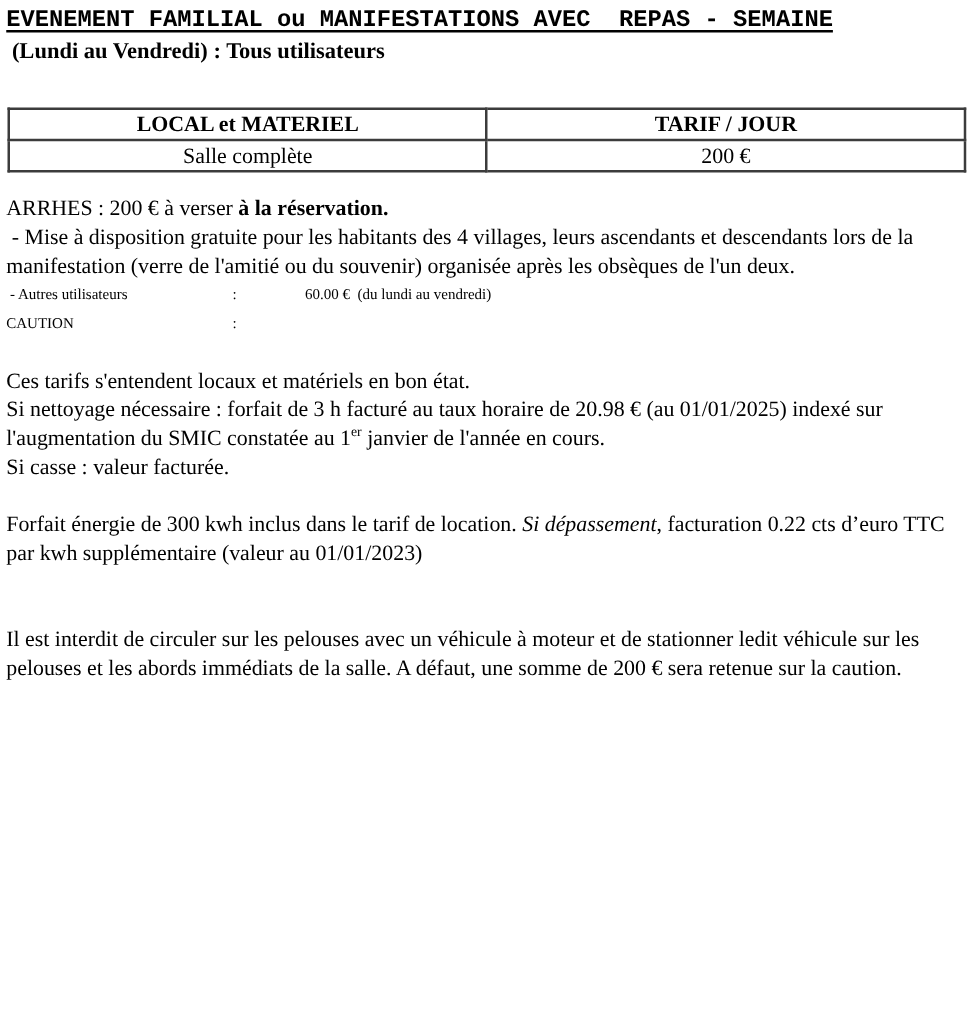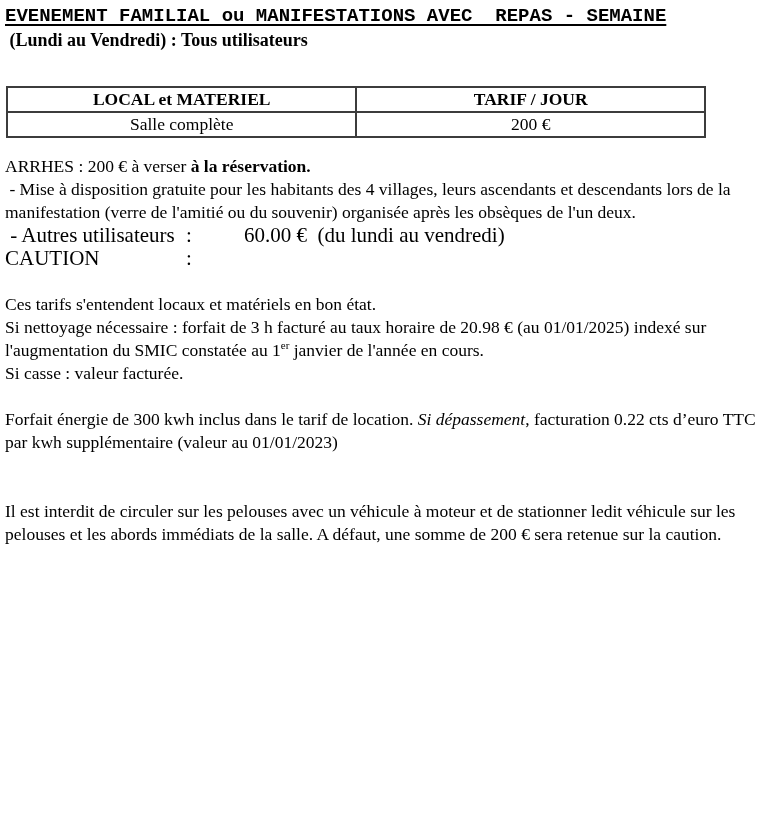--- a/index.html
+++ b/index.html
@@ -18,21 +18,21 @@
     text-decoration: underline;
     text-decoration-thickness: 2px;
     text-underline-offset: 3px;
   }
   .subtitle {
     font-size: 18px; line-height: 24px; font-weight: bold;
     white-space: pre-wrap;
   }
   table.tariff {
     border-collapse: collapse; table-layout: fixed;
-    width: 700px; margin-top: 34px; margin-left: 1px;
+    width: 767px; margin-top: 34px; margin-left: 1px;
   }
   table.tariff th, table.tariff td {
     border: 2px solid #3c3c3c; text-align: center;
     padding: 1px 2px; line-height: 21px;
   }
   table.tariff th { font-size: 17.5px; font-weight: bold; }
   table.tariff td { font-size: 17.5px; font-weight: normal; margin-left: 44px; }
   .col-local { width: 49.2%; }
   .para {
     margin: 0; font-size: 17.5px; line-height: 23px;
@@ -48,21 +48,21 @@
   h2 .u {
     text-decoration: underline;
     text-decoration-thickness: 2px;
     text-underline-offset: 3px;
   }
   .mt17 { margin-top: 17px; }
   .mt27 { margin-top: 27px; }
   .mt23 { margin-top: 23px; }
   .mt46 { margin-top: 46px; }
   .tabline {
-    display: flex; font-size: 21px; line-height: 23px;
+    display: flex; font-size: 12px; line-height: 23px;
   }
   .tabline .tl { width: 181px; white-space: pre-wrap; }
   .tabline .ts { width: 58px; }
   .tabline .tv { flex: 1; white-space: pre-wrap; }
 </style>
 </head>
 <body>
 
 <div class="page">
 

